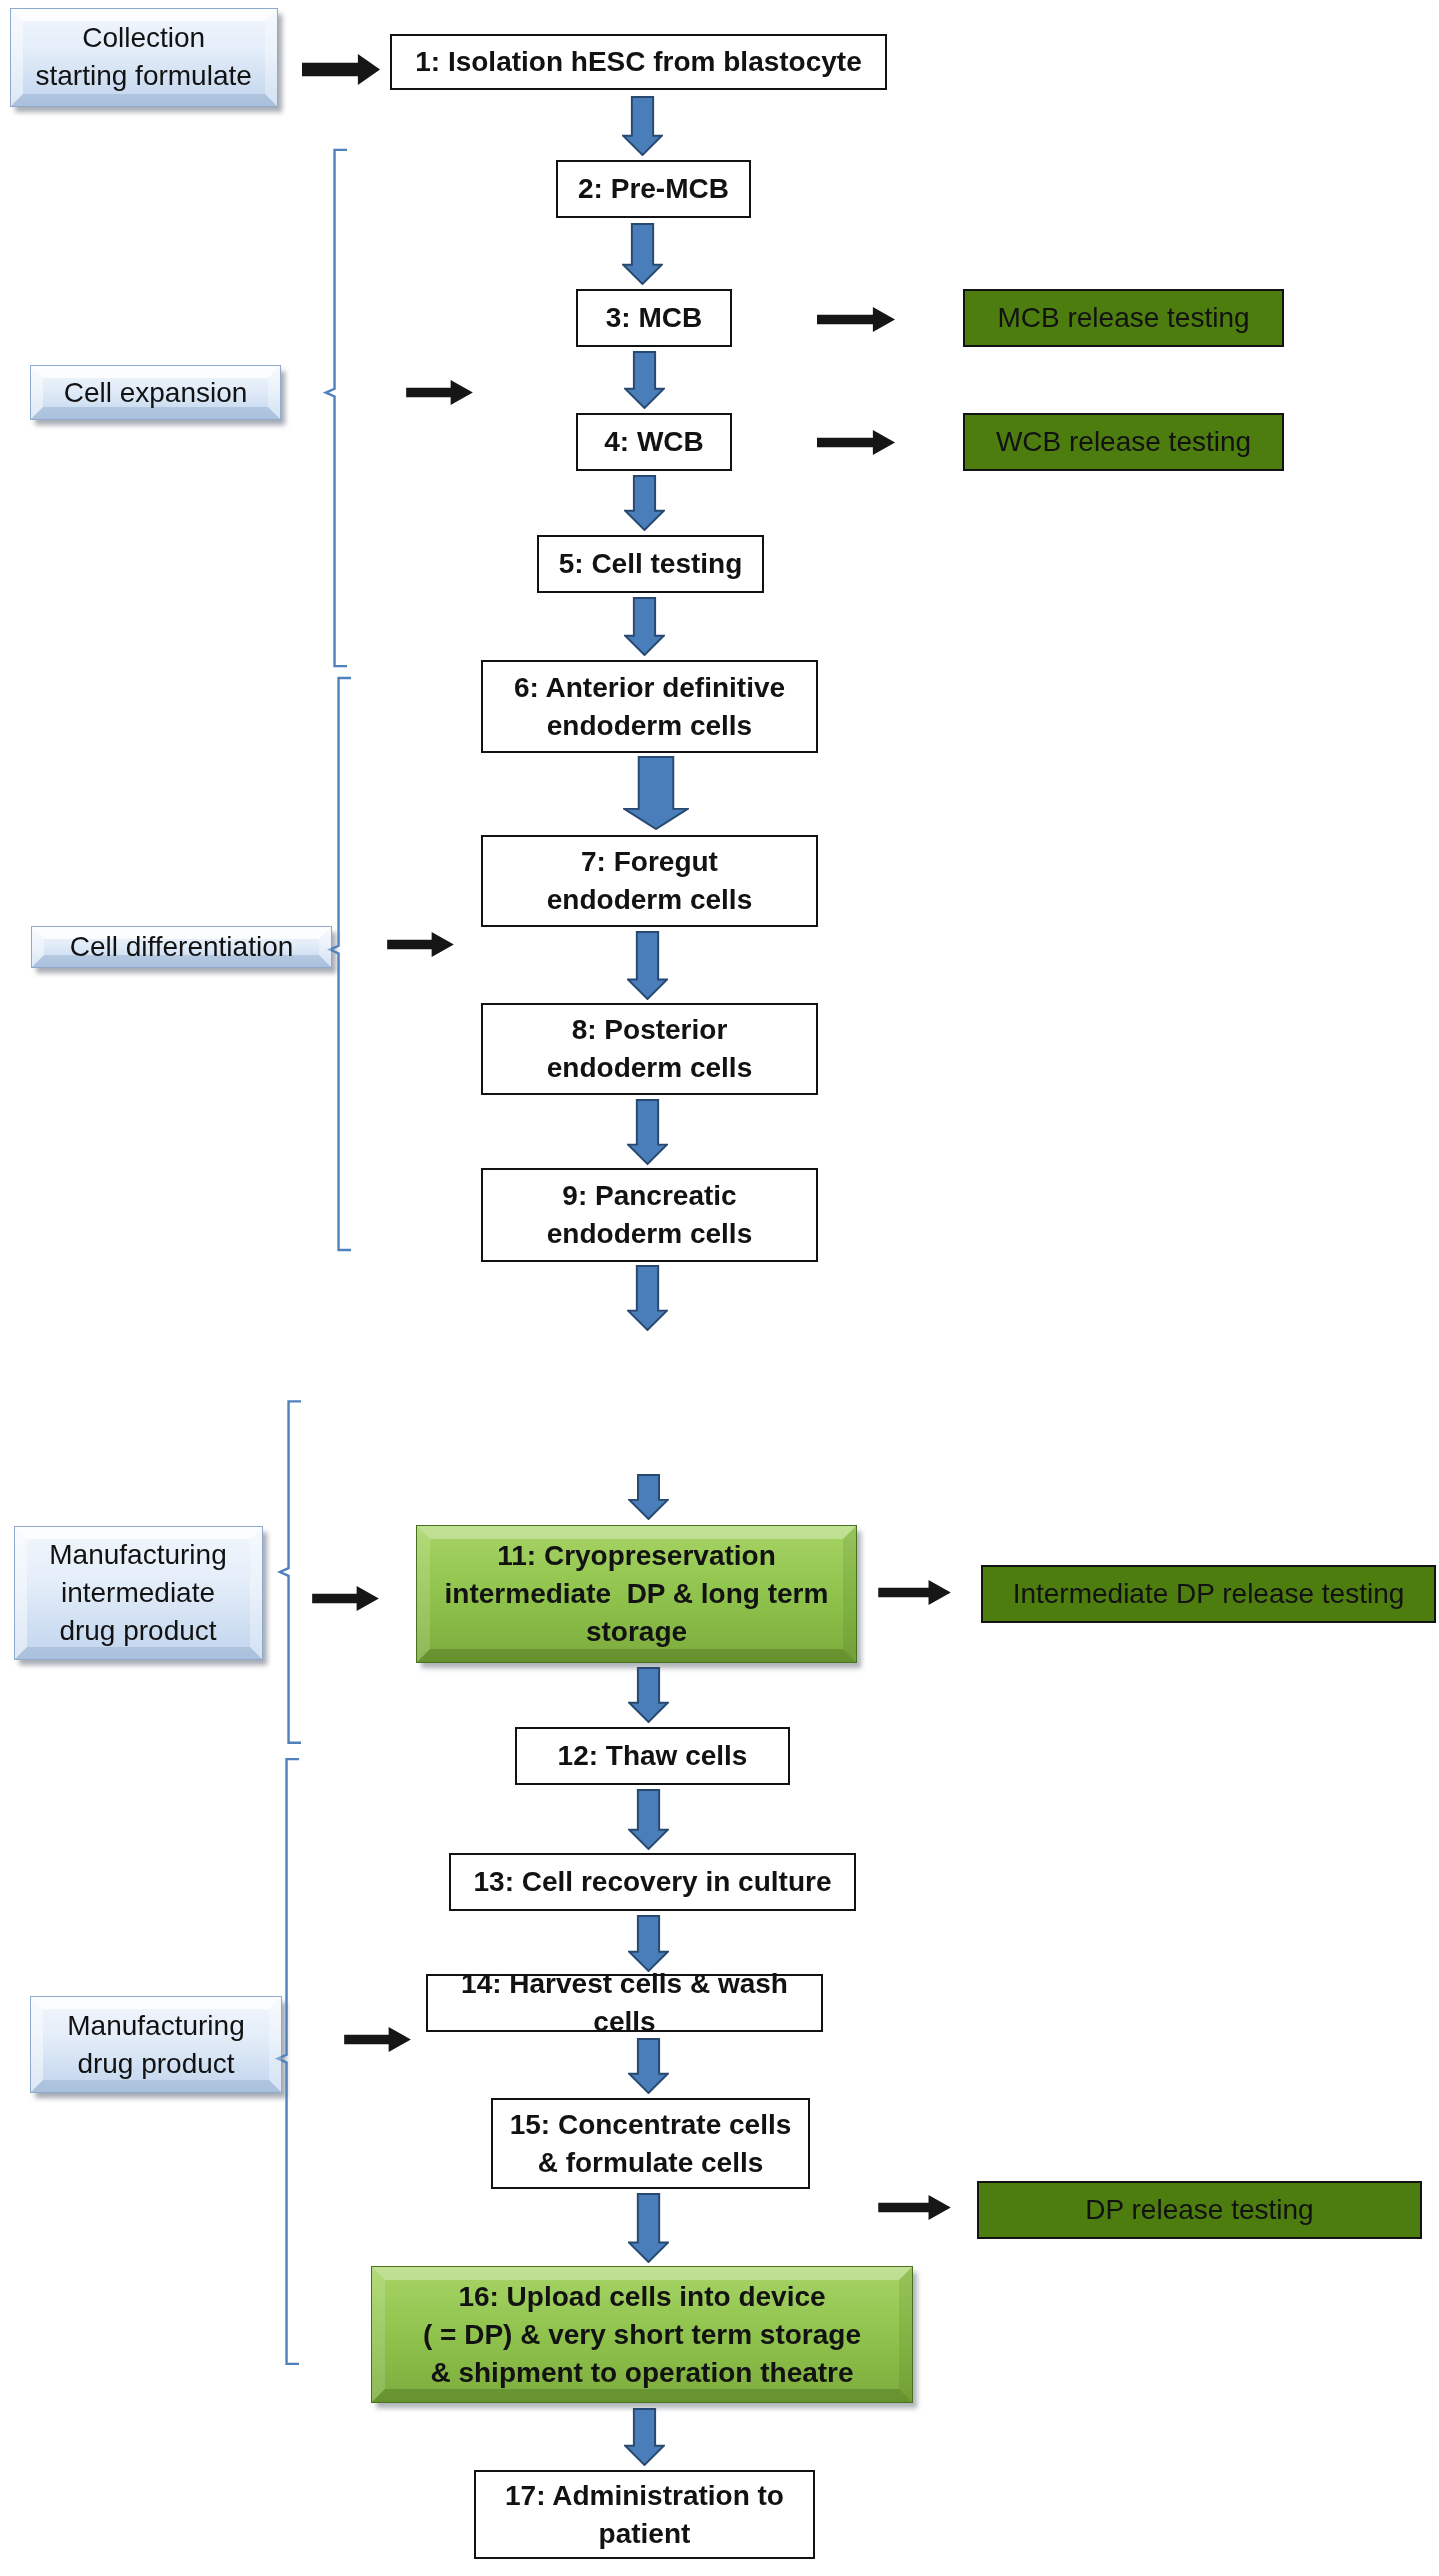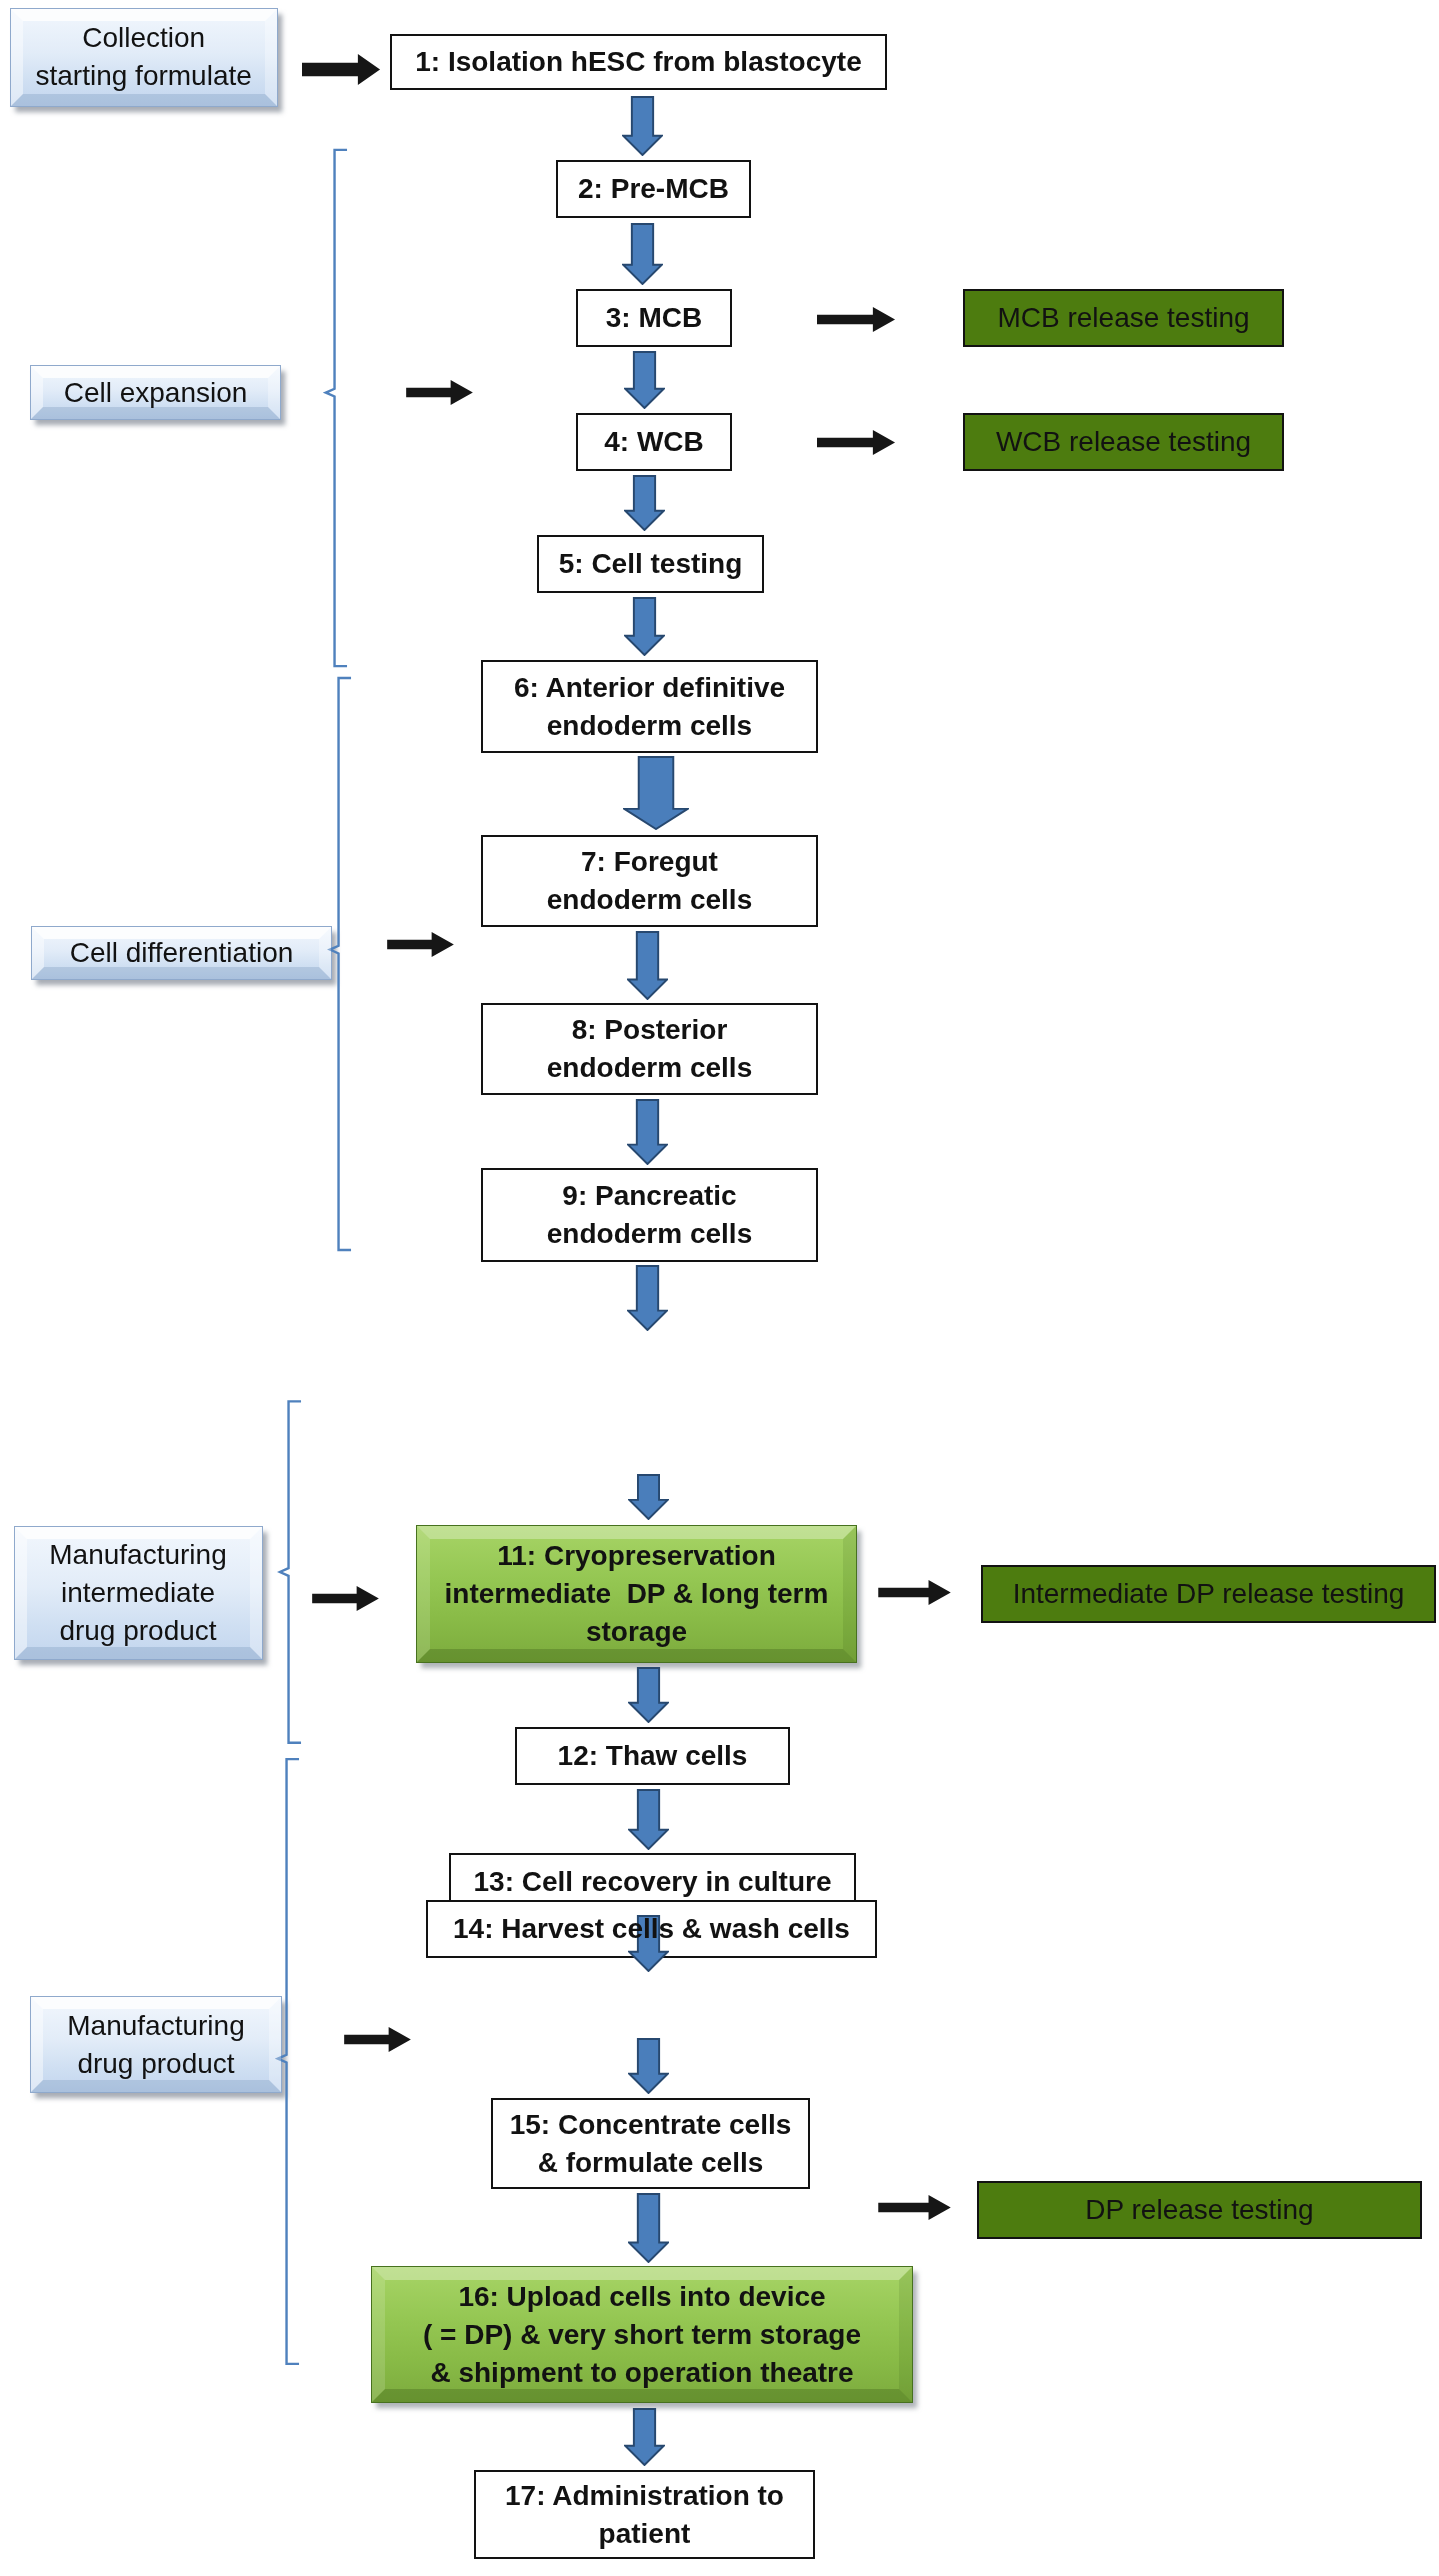--- a/index.html
+++ b/index.html
@@ -52,21 +52,21 @@
 
 <div class="canvas">
 
   <div class="box label3d" style="left:9.7px;top:7.7px;width:268px;height:99px">
     <span class="t">Collection
 starting formulate</span>
   </div>
   <div class="box label3d" style="left:30px;top:365px;width:251px;height:55px">
     <span class="t">Cell expansion</span>
   </div>
-  <div class="box label3d" style="left:31px;top:926px;width:301px;height:54px">
+  <div class="box label3d" style="left:31px;top:926px;width:301px;height:42px">
     <span class="t">Cell differentiation</span>
   </div>
   <div class="box label3d" style="left:13.5px;top:1526px;width:249px;height:134px">
     <span class="t">Manufacturing
 intermediate
 drug product</span>
   </div>
   <div class="box label3d" style="left:30px;top:1996px;width:252px;height:97px">
     <span class="t">Manufacturing
 drug product</span>
@@ -107,21 +107,21 @@
     <span class="t">11: Cryopreservation
 intermediate  DP &amp; long term
 storage</span>
   </div>
   <div class="box step" style="left:515px;top:1727px;width:275px;height:58px">
     <span class="t">12: Thaw cells</span>
   </div>
   <div class="box step" style="left:449px;top:1853px;width:407px;height:58px">
     <span class="t">13: Cell recovery in culture</span>
   </div>
-  <div class="box step" style="left:426px;top:1900px;width:451px;height:58px">
+  <div class="box step" style="left:426px;top:1974px;width:397px;height:58px">
     <span class="t">14: Harvest cells &amp; wash cells</span>
   </div>
   <div class="box step" style="left:491px;top:2098px;width:319px;height:91px">
     <span class="t">15: Concentrate cells
 &amp; formulate cells</span>
   </div>
   <div class="box step green" style="left:371px;top:2266px;width:542px;height:137px">
     <span class="t">16: Upload cells into device
 ( = DP) &amp; very short term storage
 &amp; shipment to operation theatre</span>

